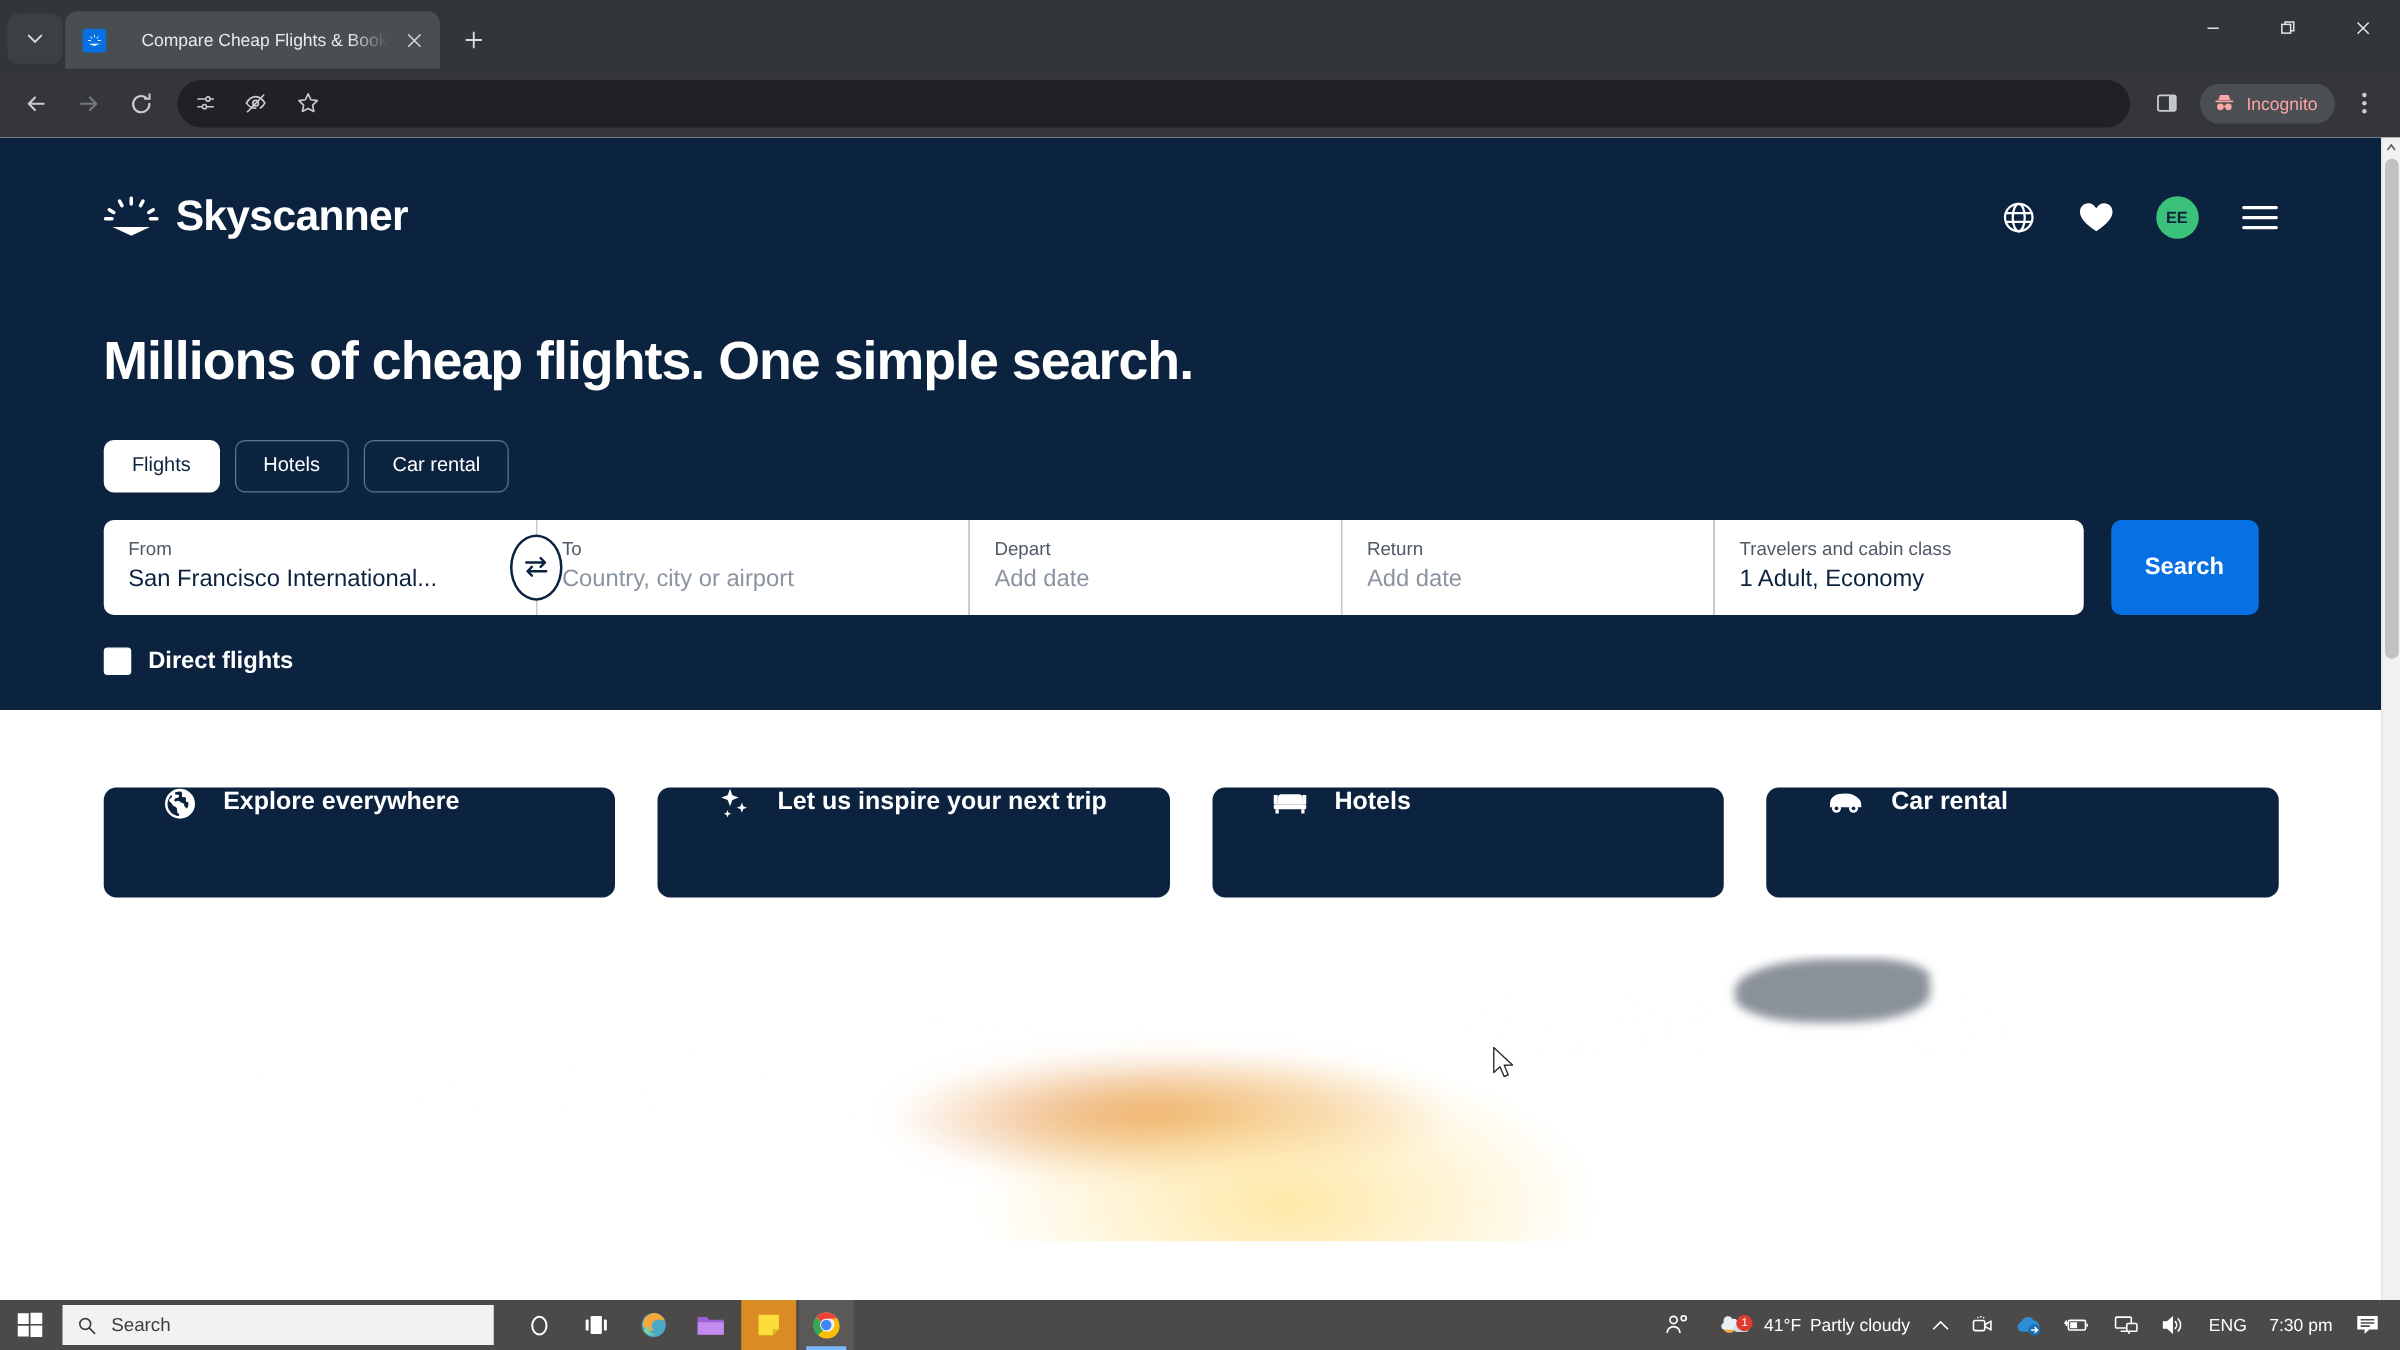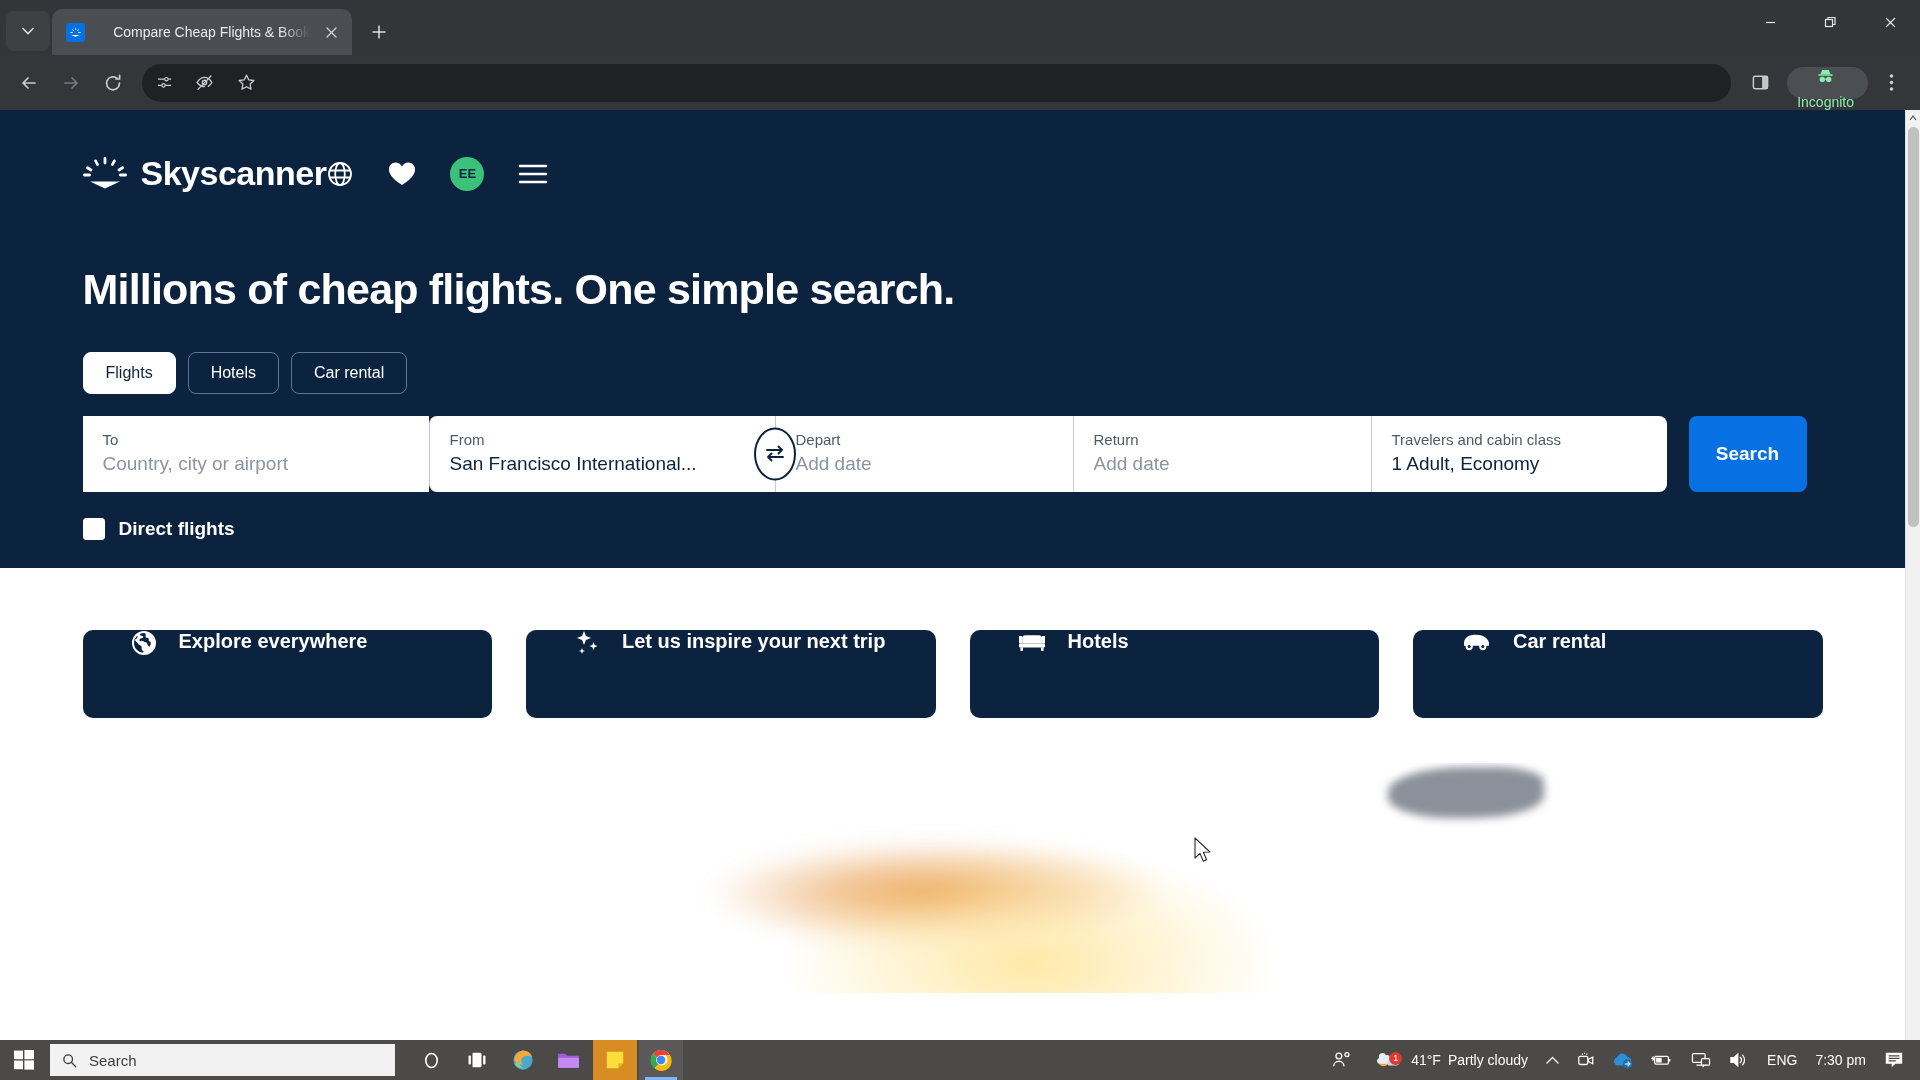--- a/index.html
+++ b/index.html
@@ -59,32 +59,32 @@
   .omnibox {
     flex: 1 1 auto; height: 38px; background: #202124; border-radius: 19px;
     display: flex; align-items: center; padding: 0 8px 0 14px; gap: 12px;
     margin: 0 6px;
   }
   .omnibox .url { color: #dfe1e5; font-size: 16px; flex: 1 1 auto; }
   .omni-right { display: flex; align-items: center; gap: 4px; }
   .incognito-pill {
     height: 32px; border-radius: 16px; background: #4b4e52;
     display: flex; align-items: center; gap: 8px; padding: 0 14px 0 10px;
-    color: #86efac; font-size: 14px; margin-left: 4px; flex-direction: column;
+    color: #fca5a5; font-size: 14px; margin-left: 4px;
   }
 
   
   .viewport { position: absolute; left: 0; right: 0; top: 110px; bottom: 0;
               background: #fff; overflow: hidden; }
   .page { position: absolute; inset: 0 15px 0 0; overflow: hidden; }
 
   .hero { background: #0c2340; padding: 0 0 28px 0; }
   .wrap { width: 1740px; margin: 0 auto; padding: 0 0 0 0; }
 
-  .site-header { display: flex; align-items: center; 
+  .site-header { display: flex; align-items: center; justify-content: space-between;
                  padding: 44px 0 0 0; }
   .logo { display: flex; align-items: center; gap: 14px; }
   .logo-text { color: #fff; font-size: 34px; font-weight: bold; letter-spacing: -0.5px; }
   .hdr-right { display: flex; align-items: center; gap: 34px; }
   .hdr-icon { color: #fff; display: flex; align-items: center; }
   .avatar { width: 34px; height: 34px; border-radius: 50%; background: #3ac17a;
             color: #0c2340; font-size: 13px; font-weight: bold;
             display: flex; align-items: center; justify-content: center; }
 
   .headline { color: #fff; font-size: 43px; font-weight: bold;
@@ -362,33 +362,33 @@
             </div>
             <div class="pill">
               <span>Hotels</span>
             </div>
             <div class="pill">
               <span>Car rental</span>
             </div>
           </div>
 
           <div class="searchbar">
-            <div class="field f-to">
-              <span class="lbl">To</span>
-              <span class="val ph">Country, city or airport</span>
-            </div>
             <div class="field f-from">
               <span class="lbl">From</span>
               <span class="val">San Francisco International...</span>
               <span class="swap">
                 <svg width="20" height="18" viewBox="0 0 20 18" fill="none" stroke="currentColor" stroke-width="1.9" stroke-linecap="round" stroke-linejoin="round">
                   <path d="M2 5.5 H17 M13.5 2 L17 5.5 L13.5 9"></path>
                   <path d="M18 12.5 H3 M6.5 9 L3 12.5 L6.5 16"></path>
                 </svg>
               </span>
+            </div>
+            <div class="field f-to">
+              <span class="lbl">To</span>
+              <span class="val ph">Country, city or airport</span>
             </div>
             <div class="field f-dep">
               <span class="lbl">Depart</span>
               <span class="val ph">Add date</span>
             </div>
             <div class="field f-ret">
               <span class="lbl">Return</span>
               <span class="val ph">Add date</span>
             </div>
             <div class="field f-trav">

